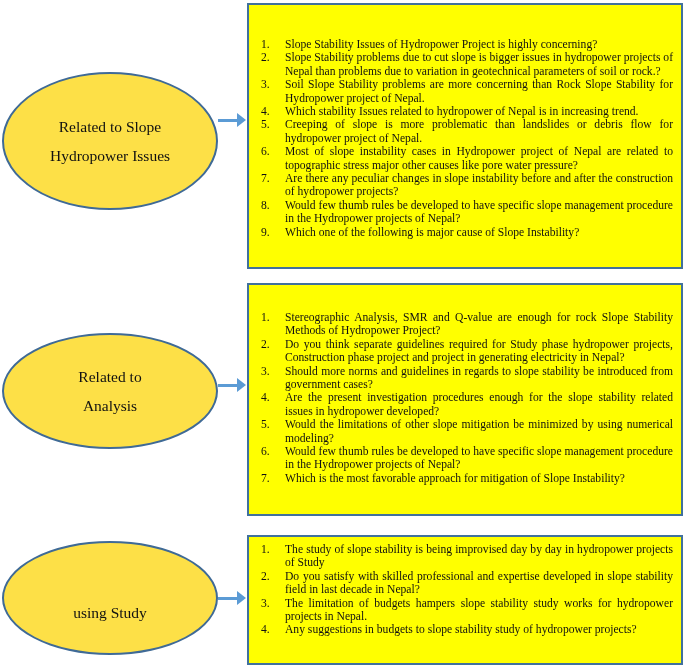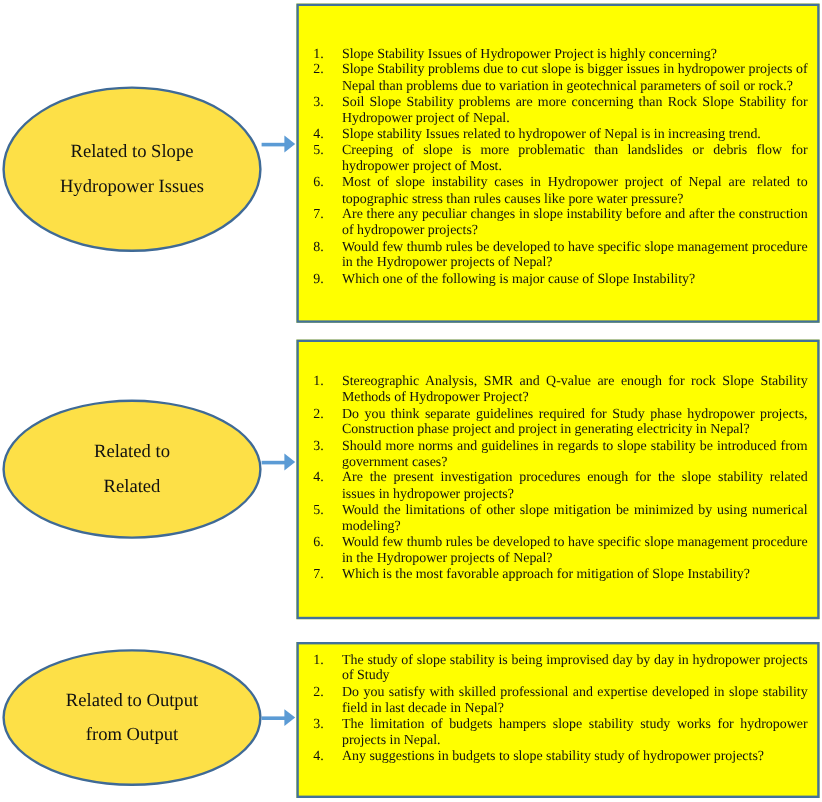--- a/index.html
+++ b/index.html
@@ -40,89 +40,89 @@
     <li>
         <span class="num">2.</span>
         <span class="txt">Slope Stability problems due to cut slope is bigger issues in hydropower projects of Nepal than problems due to variation in geotechnical parameters of soil or rock.?</span>
       </li>
     <li>
         <span class="num">3.</span>
         <span class="txt">Soil Slope Stability problems are more concerning than Rock Slope Stability for Hydropower project of Nepal.</span>
       </li>
     <li>
         <span class="num">4.</span>
-        <span class="txt">Slope stability Issues related to hydropower of Nepal is in increasing trend.</span>
+        <span class="txt">Which stability Issues related to hydropower of Nepal is in increasing trend.</span>
       </li>
     <li>
         <span class="num">5.</span>
-        <span class="txt">Creeping of slope is more problematic than landslides or debris flow for hydropower project of Most.</span>
+        <span class="txt">Creeping of slope is more problematic than landslides or debris flow for hydropower project of Nepal.</span>
       </li>
     <li>
         <span class="num">6.</span>
-        <span class="txt">Most of  slope instability cases in Hydropower project of Nepal are related to topographic stress than rules causes like pore water pressure?</span>
+        <span class="txt">Most of  slope instability cases in Hydropower project of Nepal are related to topographic stress major other causes like pore water pressure?</span>
       </li>
     <li>
         <span class="num">7.</span>
         <span class="txt">Are there any peculiar changes in slope instability before and after the construction of hydropower projects?</span>
       </li>
     <li>
         <span class="num">8.</span>
         <span class="txt">Would few thumb rules be developed to have specific slope management procedure in the Hydropower projects of Nepal?</span>
       </li>
     <li>
         <span class="num">9.</span>
         <span class="txt">Which one of the following is major cause of Slope Instability?</span>
       </li>
   </ol>
 </div>
 
 <div class="ellipse" style="left:2px; top:333px; width:216px; height:116px;font-family:Liberation Serif, serif;">
   <div class="ellipse-label">
     <span>Related to</span><br>
-    <span>Related</span>
+    <span>Analysis</span>
   </div>
 </div>
 <div class="arrow" style="left:218px; top:384px; width:25px;"></div>
 <div class="box" style="top:283px; height:233px; padding-top:26px;">
   <ol>
     <li>
         <span class="num">1.</span>
         <span class="txt">Stereographic Analysis, SMR and Q-value are enough for rock Slope Stability Methods of Hydropower Project?</span>
       </li>
     <li>
         <span class="num">2.</span>
         <span class="txt">Do you think separate guidelines required for Study phase hydropower projects, Construction phase project and project in generating electricity in Nepal?</span>
       </li>
     <li>
         <span class="num">3.</span>
         <span class="txt">Should more norms and guidelines in regards to slope stability be introduced from government cases?</span>
       </li>
     <li>
         <span class="num">4.</span>
-        <span class="txt">Are the present investigation procedures enough for the slope stability related issues in hydropower projects?</span>
+        <span class="txt">Are the present investigation procedures enough for the slope stability related issues in hydropower developed?</span>
       </li>
     <li>
         <span class="num">5.</span>
         <span class="txt">Would the limitations of other slope mitigation be minimized by using numerical modeling?</span>
       </li>
     <li>
         <span class="num">6.</span>
         <span class="txt">Would few thumb rules be developed to have specific slope management procedure in the Hydropower projects of Nepal?</span>
       </li>
     <li>
         <span class="num">7.</span>
         <span class="txt">Which is the most favorable approach for mitigation of Slope Instability?</span>
       </li>
   </ol>
 </div>
 
 <div class="ellipse" style="left:2px; top:541px; width:216px; height:114px;">
   <div class="ellipse-label">
-    <span>Related to Output</span><br>
-    <span>from Output</span>
+    <br>
+    <span>using Study</span>
   </div>
 </div>
 <div class="arrow" style="left:218px; top:597px; width:25px;"></div>
 <div class="box" style="top:535px; height:130px; padding-top:6px;">
   <ol>
     <li>
         <span class="num">1.</span>
         <span class="txt">The study of slope stability is being improvised day by day in hydropower projects of Study</span>
       </li>
     <li>

